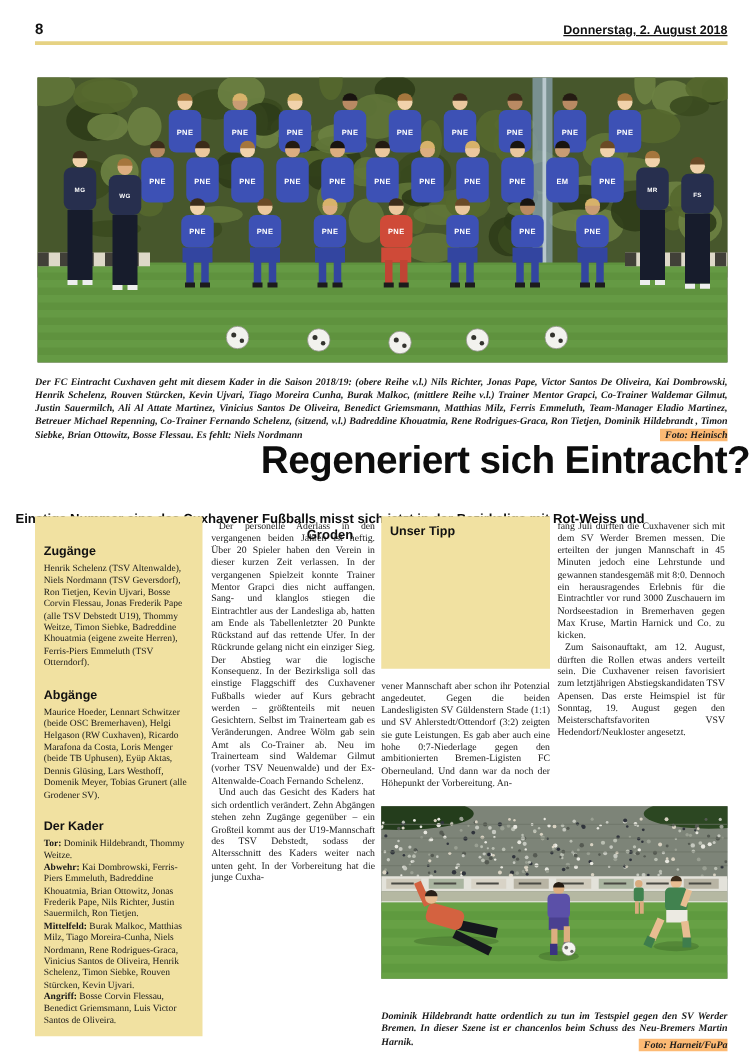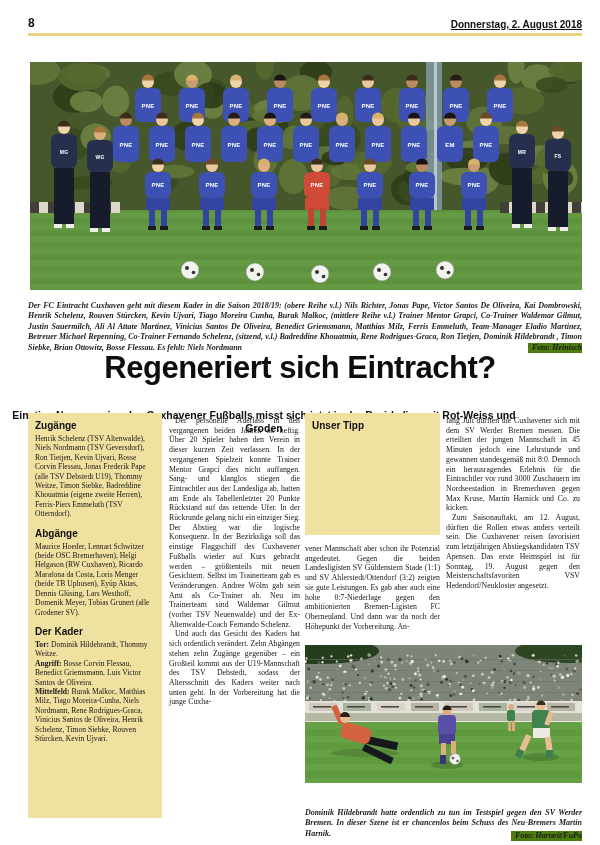--- a/index.html
+++ b/index.html
@@ -8,36 +8,36 @@
   
   .pagenum{position:absolute;left:28px;top:16px;font:bold 12px "Liberation Sans",sans-serif;color:#111;}
   .dateline{position:absolute;right:18px;top:19px;font:600 10px "Liberation Sans",sans-serif;color:#111;text-decoration:underline;}
   .head-rule{position:absolute;left:28px;top:33px;width:554px;height:3px;background:#e6d283;}
   
   .team-photo{position:absolute;left:30px;top:62px;width:552px;height:228px;background:#47572c;}
   .action-photo{position:absolute;left:305px;top:645px;width:277px;height:138px;background:#7d8478;}
   .team-photo svg,.action-photo svg{display:block;}
   
   .caption{position:absolute;font:bold italic 8px/10.4px "Liberation Serif",serif;color:#1b1b1b;text-align:justify;}
-  .caption .credit{position:absolute;right:0;bottom:0;background:#4d7c0f;padding-left:4px;font-style:italic;}
+  .caption .credit{position:absolute;right:0;bottom:0;background:#fdba74;padding-left:4px;font-style:italic;}
   .top-caption{left:28px;top:293px;width:554px;height:52px;}
   .bottom-caption{left:305px;top:800px;width:277px;height:33px;}
   
-  .headline{position:absolute;left:0;top:350px;width:600px;margin:0;text-align:center;
+  .headline{position:absolute;left:0;top:350px;width:600px;margin:0;text-align:right;
             font:bold 31px/36px "Liberation Sans",sans-serif;letter-spacing:-0.5px;color:#0d0d0d;}
   .subheadline{position:absolute;left:0;top:397px;width:504px;margin:12px;text-align:center;
             font:bold 10.5px/13px "Liberation Sans",sans-serif;color:#0d0d0d;}
   
   .col{position:absolute;}
   .col1{left:28px;top:413px;width:134px;}
   .col2{left:169px;top:416px;width:131px;}
   .col3{left:305px;top:413px;width:135px;}
   .col4{left:446px;top:416px;width:134px;}
   .infobox{background:#f1e1a1;width:134px;box-sizing:border-box;padding:7px 6px 9px 7px;min-height:405px;}
-  .infobox h3{margin:0 0 2px 0;font:bold 10px/12px "Liberation Sans",sans-serif;color:#111;}
+  .infobox h3{margin:16px 0 2px 0;font:bold 10px/12px "Liberation Sans",sans-serif;color:#111;}
   .infobox .sec{margin-bottom:9px;}
   .infobox .sec:last-child{margin-bottom:0;}
   .infobox p{margin:0;font:7.6px/9.4px "Liberation Serif",serif;text-align:left;}
   .infobox b{font-weight:bold;}
   .lead{margin:0 0 9px 0;font:bold 8.4px/11.2px "Liberation Sans",sans-serif;text-align:justify;color:#111;}
   .body-text{margin:0;font:7.8px/9.7px "Liberation Serif",serif;text-align:justify;}
   .indent{text-indent:6px;}
   .tippbox{background:#f1e1a1;box-sizing:border-box;padding:7px 6px 8px 7px;min-height:122px;margin-bottom:9px;}
   .tippbox h3{margin:0 0 3px 0;font:bold 10px/12px "Liberation Sans",sans-serif;color:#111;}
   .tippbox p{margin:0;font:7.8px/9.8px "Liberation Serif",serif;text-align:left;}
@@ -358,22 +358,23 @@
       <h3>Zugänge</h3>
       <p>Henrik Schelenz (TSV Altenwalde), Niels Nordmann (TSV Geversdorf), Ron Tietjen, Kevin Ujvari, Bosse Corvin Flessau, Jonas Frederik Pape (alle TSV Debstedt U19), Thommy Weitze, Timon Siebke, Badreddine Khouatmia (eigene zweite Herren), Ferris-Piers Emmeluth (TSV Otterndorf).</p>
     </div>
     <div class="sec">
       <h3>Abgänge</h3>
       <p>Maurice Hoeder, Lennart Schwitzer (beide OSC Bremerhaven), Helgi Helgason (RW Cuxhaven), Ricardo Marafona da Costa, Loris Menger (beide TB Uphusen), Eyüp Aktas, Dennis Glüsing, Lars Westhoff, Domenik Meyer, Tobias Grunert (alle Grodener SV).</p>
     </div>
     <div class="sec">
       <h3>Der Kader</h3>
       <p><b>Tor:</b><span> Dominik Hildebrandt, Thommy Weitze.</span></p>
+      <p><b>Abwehr:</b><span> Kai Dombrowski, Ferris-Piers Emmeluth, Badreddine Khouatmia, Brian Ottowitz, Jonas Frederik Pape, Nils Richter, Justin Sauermilch, Ron Tietjen.</span></p>
+      <p><b>Mittelfeld:</b><span> Burak Malkoc, Matthias Milz, Tiago Moreira-Cunha, Niels Nordmann, Rene Rodrigues-Graca, Vinicius Santos de Oliveira, Henrik Schelenz, Timon Siebke, Rouven Stürcken, Kevin Ujvari.</span></p>
       <p><b>Angriff:</b><span> Bosse Corvin Flessau, Benedict Griemsmann, Luis Victor Santos de Oliveira.</span></p>
-      <p><b>Mittelfeld:</b><span> Burak Malkoc, Matthias Milz, Tiago Moreira-Cunha, Niels Nordmann, Rene Rodrigues-Graca, Vinicius Santos de Oliveira, Henrik Schelenz, Timon Siebke, Rouven Stürcken, Kevin Ujvari.</span></p>
     </div>
   </aside>
 
   <div class="col col2">
     <p class="body-text indent">Der personelle Aderlass in den vergangenen beiden Jahren ist heftig. Über 20 Spieler haben den Verein in dieser kurzen Zeit verlassen. In der vergangenen Spielzeit konnte Trainer Mentor Grapci dies nicht auffangen. Sang- und klanglos stiegen die Eintrachtler aus der Landesliga ab, hatten am Ende als Tabellenletzter 20 Punkte Rückstand auf das rettende Ufer. In der Rückrunde gelang nicht ein einziger Sieg. Der Abstieg war die logische Konsequenz. In der Bezirksliga soll das einstige Flaggschiff des Cuxhavener Fußballs wieder auf Kurs gebracht werden – größtenteils mit neuen Gesichtern. Selbst im Trainerteam gab es Veränderungen. Andree Wölm gab sein Amt als Co-Trainer ab. Neu im Trainerteam sind Waldemar Gilmut (vorher TSV Neuenwalde) und der Ex-Altenwalde-Coach Fernando Schelenz.</p>
     <p class="body-text indent">Und auch das Gesicht des Kaders hat sich ordentlich verändert. Zehn Abgängen stehen zehn Zugänge gegenüber – ein Großteil kommt aus der U19-Mannschaft des TSV Debstedt, sodass der Altersschnitt des Kaders weiter nach unten geht. In der Vorbereitung hat die junge Cuxha-</p>
   </div>
 
   <div class="col col3">
     <aside class="tippbox">

